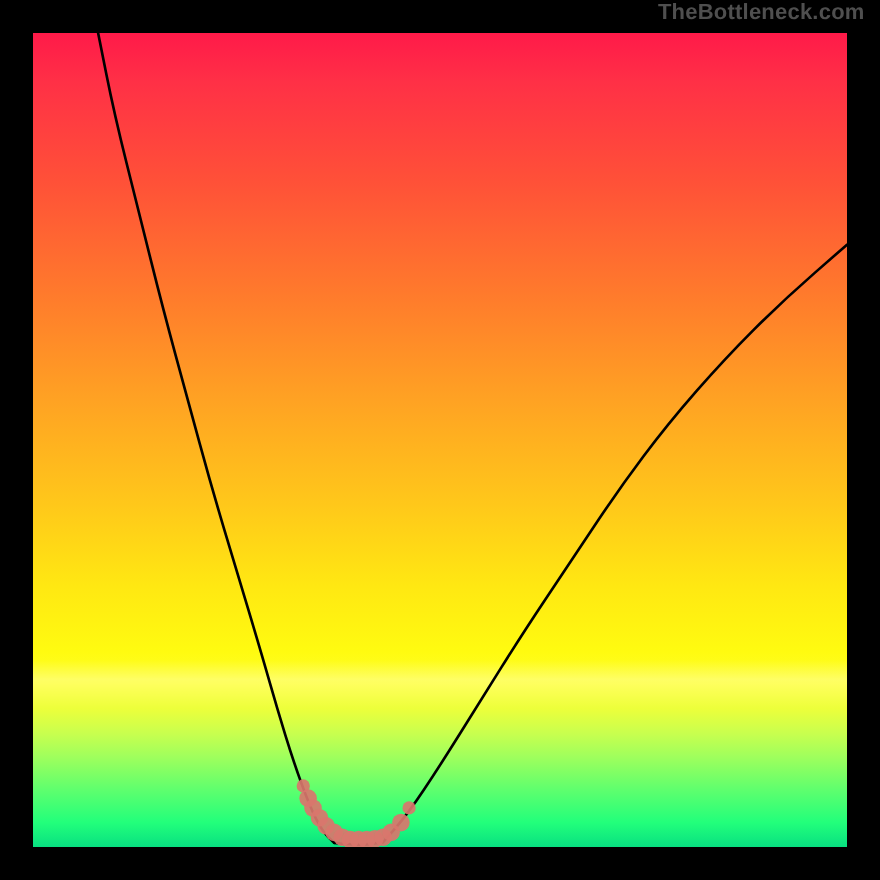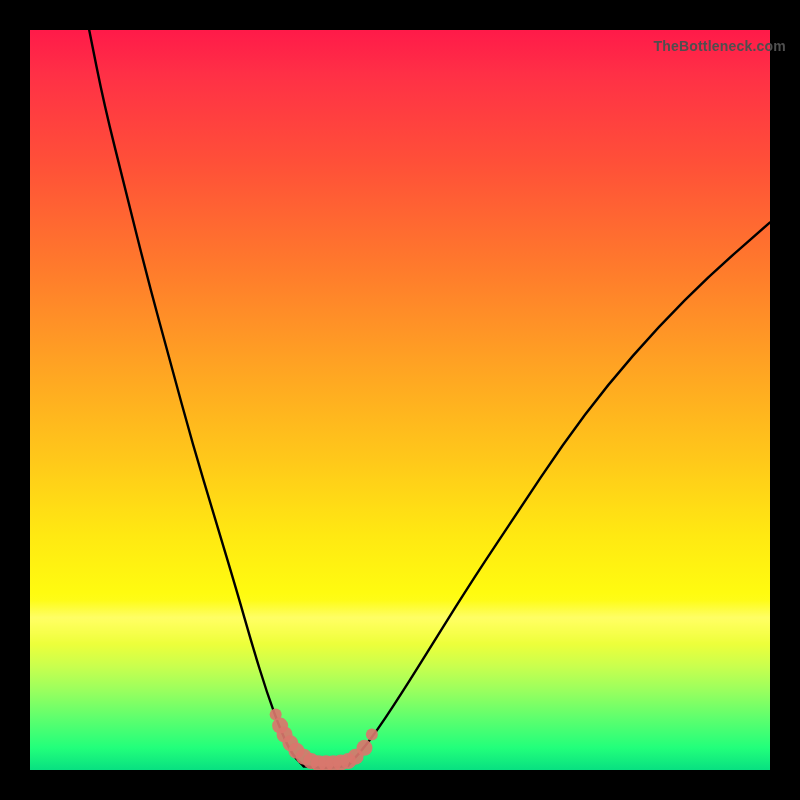--- a/index.html
+++ b/index.html
@@ -14,26 +14,25 @@
     position: relative;
     width: 800px;
     height: 800px;
     background: #000;
   }
   .watermark {
     position: absolute;
     top: 0;
     right: 14px;
     color: #4f4f4f;
-    font-size: 14px;
+    font-size: 20px;
     font-weight: 600;
     letter-spacing: 0.2px;
     z-index: 10;
     font-family: Arial, sans-serif;
-    margin-top: 38px;
   }
   .plot {
     position: absolute;
     left: 30px;
     top: 30px;
     width: 740px;
     height: 740px;
     overflow: hidden;
   }
   .gradient {

